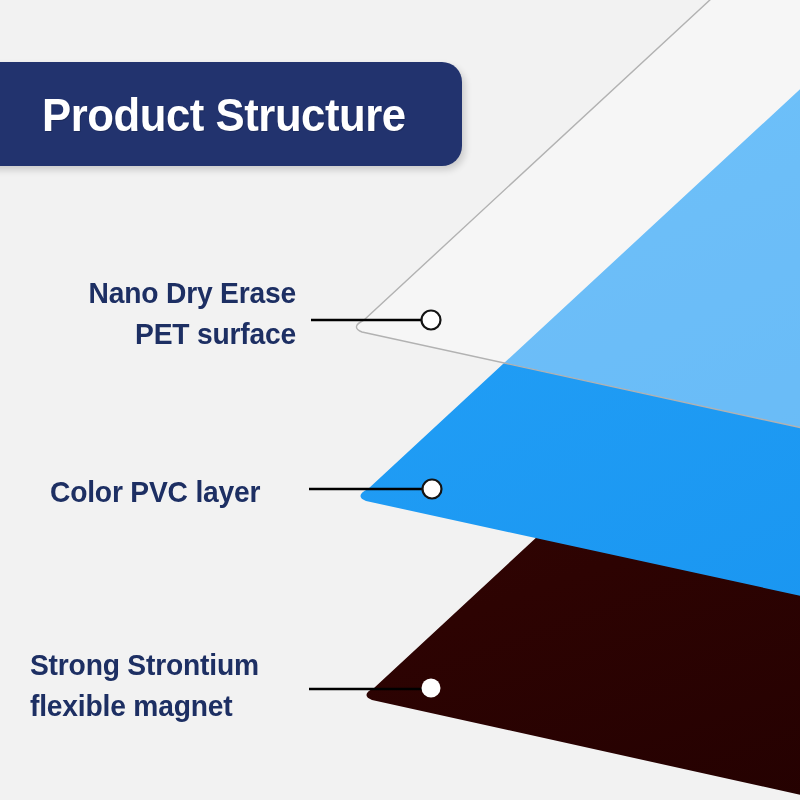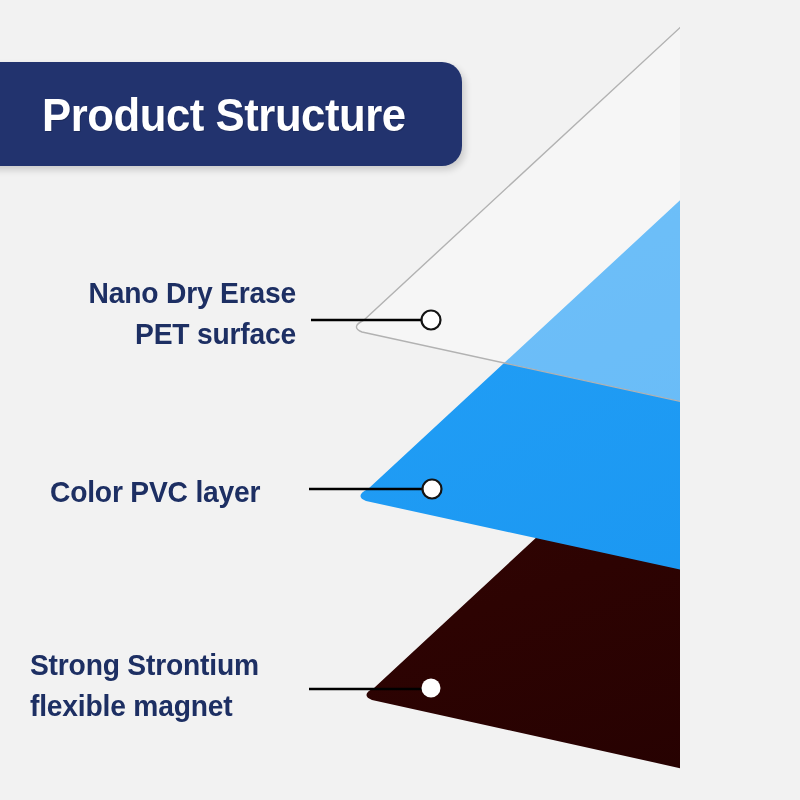--- a/index.html
+++ b/index.html
@@ -8,21 +8,21 @@
   }
   body {
     width: 800px;
     height: 800px;
     background: #f2f2f2;
     font-family: "Liberation Sans", sans-serif;
     overflow: hidden;
   }
   #stage {
     position: relative;
-    width: 680px;
+    width: 800px;
     height: 800px;
     background: #f2f2f2;
     overflow: hidden;
   }
 
   
   #diagram {
     position: absolute;
     left: 0;
     top: 0;

